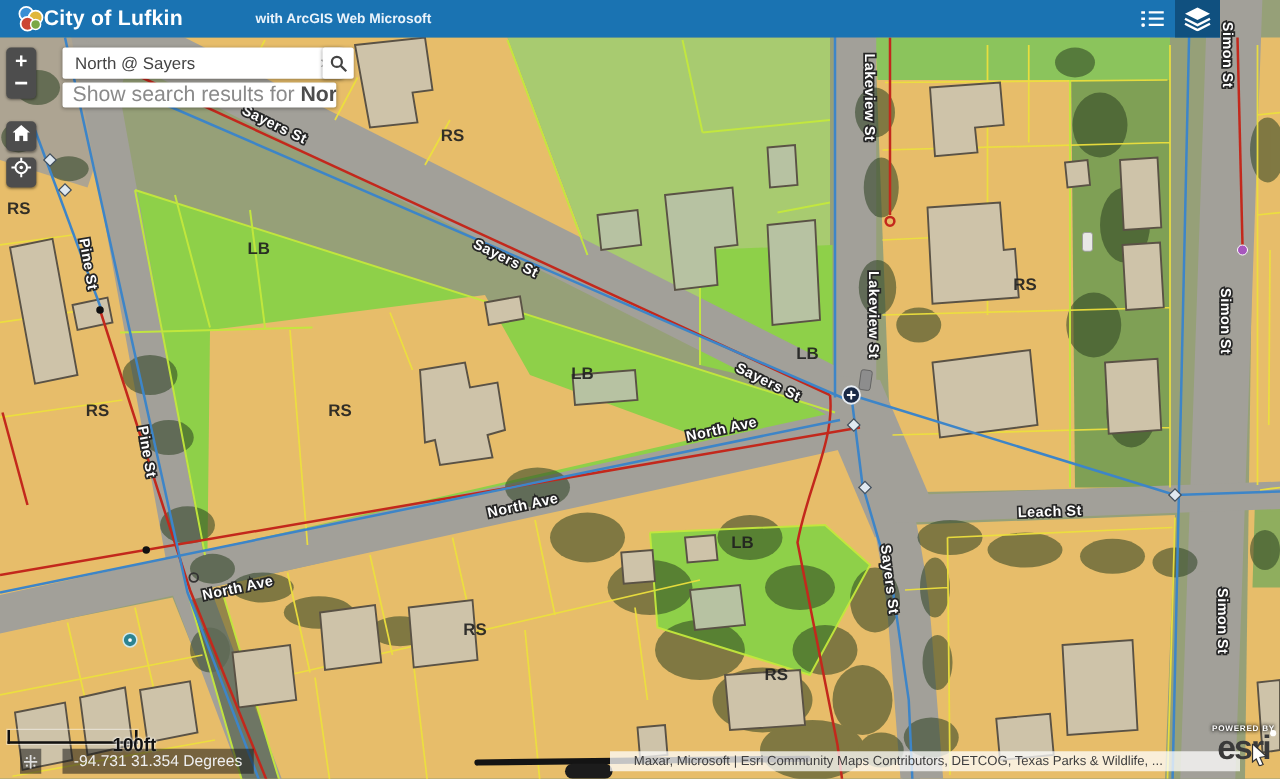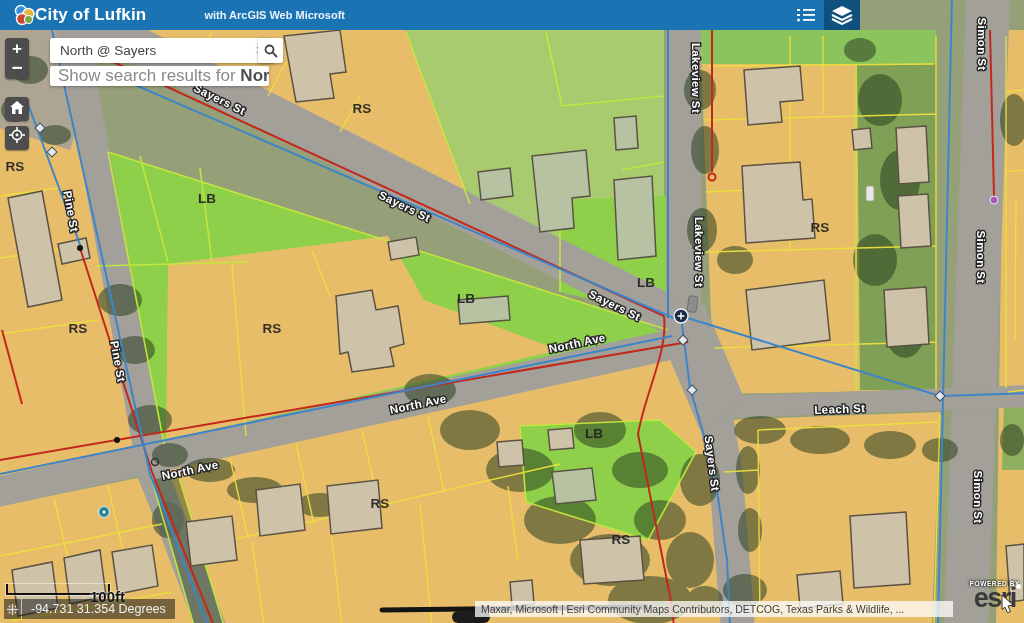--- a/index.html
+++ b/index.html
@@ -7,21 +7,21 @@
     --zone-rs:#e7bd6a; --zone-lb:#8ed049; --zone-olive:#a8cb70;
     --lot-yellow:#ecdf3d; --lot-green:#c3e83c;
     --water-blue:#3d85c8; --utility-red:#c3281c;
     --road-gray:#a2a099; --btn-gray:#4d4d4d;
   }
   html,body{margin:0;padding:0;}
   body{width:1024px;height:623px;position:relative;overflow:hidden;
        font-family:"Liberation Sans",sans-serif;background:#8a9277;}
   .abs{position:absolute;}
   
-  #header{left:0;top:0;width:860px;height:30px;background:var(--header-blue);
+  #header{left:0;top:0;width:976px;height:30px;background:var(--header-blue);
           display:flex;align-items:center;z-index:30;}
   #app-title{color:#fff;font-size:17px;font-weight:bold;margin-left:10px;letter-spacing:.2px;}
   #app-subtitle{color:#eaf3fb;font-size:11px;font-weight:bold;margin-left:58px;}
   .hdr-btn{height:30px;display:flex;align-items:center;justify-content:center;cursor:pointer;}
   #legend-btn{width:36px;margin-left:auto;}
   #layers-btn{width:36px;background:var(--header-dark);}
   
   #search-box{left:50px;top:38px;width:224px;height:25px;background:#fff;border-radius:2px;
               box-shadow:0 1px 3px rgba(0,0,0,.35);display:flex;align-items:center;z-index:20;}
   #search-input{border:0;outline:0;flex:1;height:21px;margin-left:8px;font-size:13.5px;color:#444;
@@ -41,26 +41,26 @@
   #zoom-out{height:20px;line-height:18px;font-size:19px;font-weight:bold;}
   #home-btn{top:97px;height:24px;line-height:24px;}
   #locate-btn{top:126px;height:24px;line-height:24px;}
   
   #scalebar{left:6px;top:582px;z-index:15;}
   #scalebar .bar{position:absolute;left:0;top:2px;width:100px;height:9px;
      border-left:2px solid #111;border-right:2px solid #111;border-bottom:2px solid #111;
      box-shadow:0 0 0 1px rgba(255,255,255,.45);}
   #scalebar .lbl{position:absolute;left:84px;top:6px;font-size:15px;font-weight:bold;color:#111;
      text-shadow:0 0 2px #fff,0 0 2px #fff;}
-  #coords{left:4px;top:599px;display:flex;z-index:15;}
+  #coords{left:16px;top:599px;display:flex;z-index:15;gap:16px;}
   #coords .ico{width:17px;height:20px;background:rgba(25,25,25,.55);display:flex;align-items:center;justify-content:center;margin-right:1px;cursor:pointer;}
   #coords .txt{height:20px;line-height:20px;background:rgba(25,25,25,.55);color:#efefef;
                font-size:12.5px;padding:0 9px;}
-  #attribution{left:475px;top:601px;width:466px;height:16px;background:rgba(255,255,255,.75);
-               font-size:10.5px;color:#3e3e3e;line-height:16px;padding:0 6px;white-space:nowrap;
+  #attribution{left:488px;top:601px;width:466px;height:16px;background:rgba(255,255,255,.75);
+               font-size:10.5px;color:#3e3e3e;line-height:16px;padding:0 19px;white-space:nowrap;
                overflow:hidden;z-index:14;}
   #esri-logo{right:4px;top:580px;text-align:center;z-index:15;cursor:pointer;}
   #powered-by{display:block;font-size:6.5px;font-weight:bold;color:#fff;letter-spacing:.6px;
               text-shadow:0 0 3px rgba(0,0,0,.9),0 0 3px rgba(0,0,0,.9);}
   #esri-word{font-size:27px;font-weight:bold;color:#3a3a3a;line-height:22px;letter-spacing:-1.5px;position:relative;}
   #esri-word .dot{position:absolute;top:1px;right:-5px;width:5px;height:5px;border-radius:50%;background:#fff;}
   #cursor-icon{left:1001px;top:595px;z-index:16;}
   
   #map-svg{position:absolute;left:0;top:0;z-index:1;}
   .zone-rs{fill:var(--zone-rs);}

